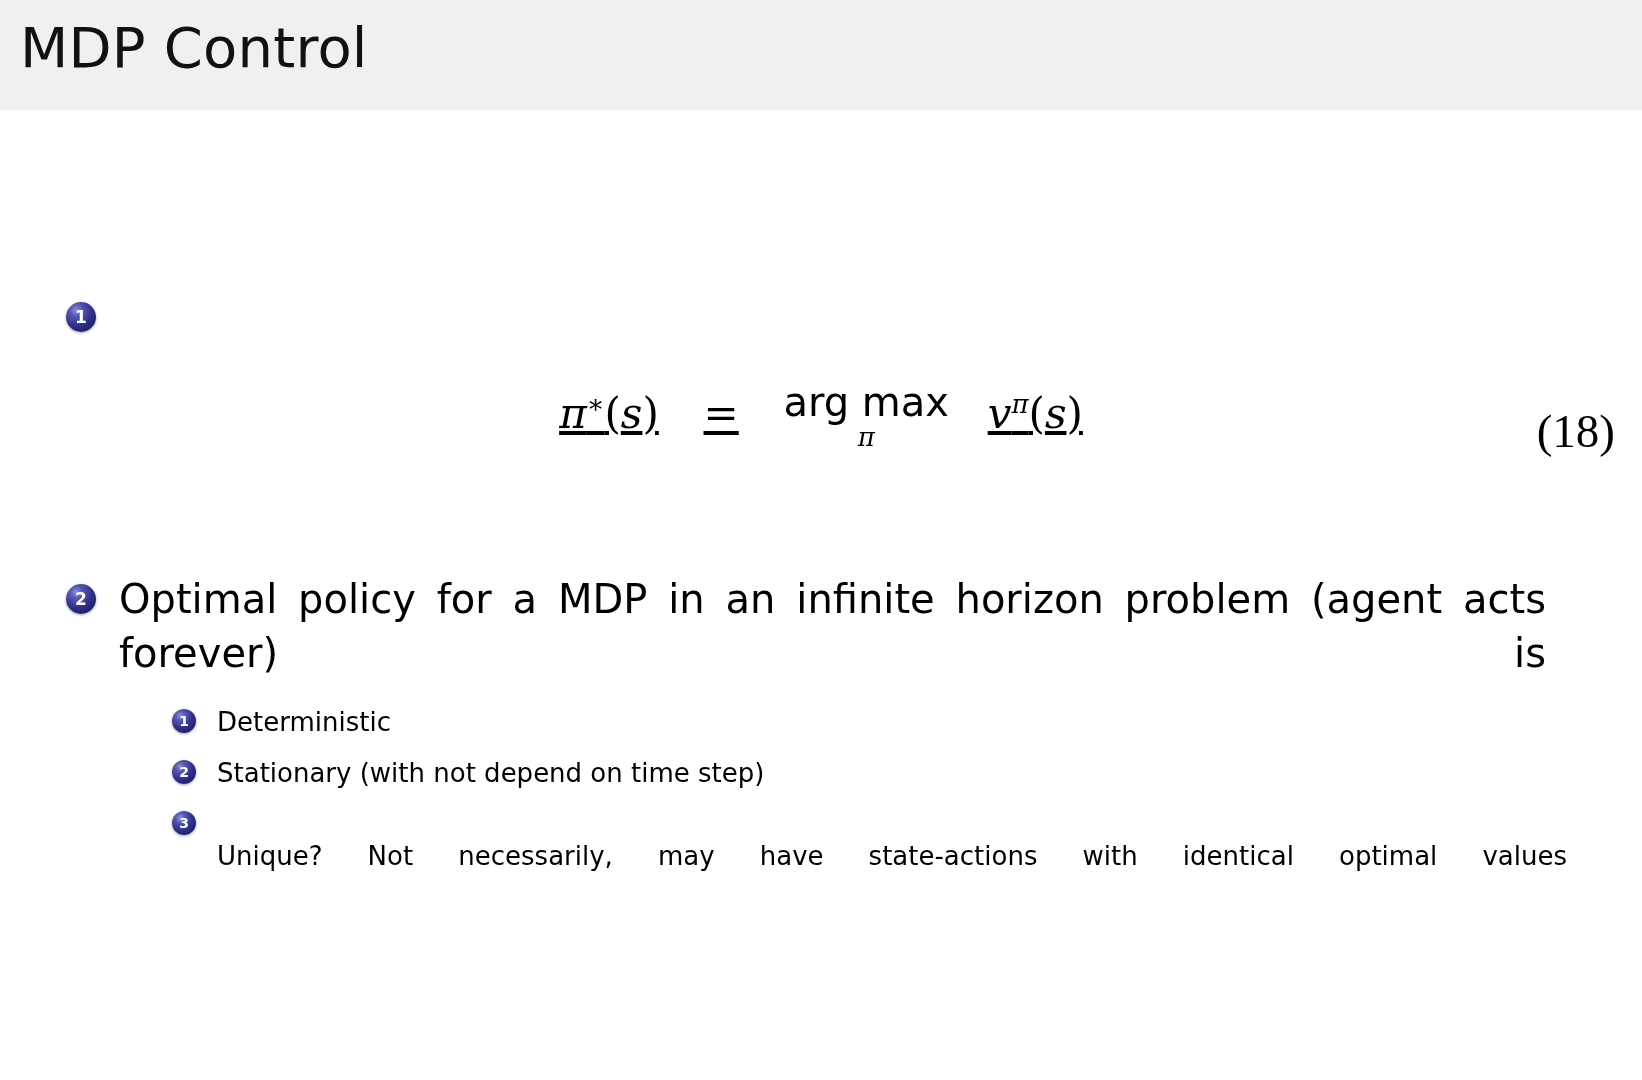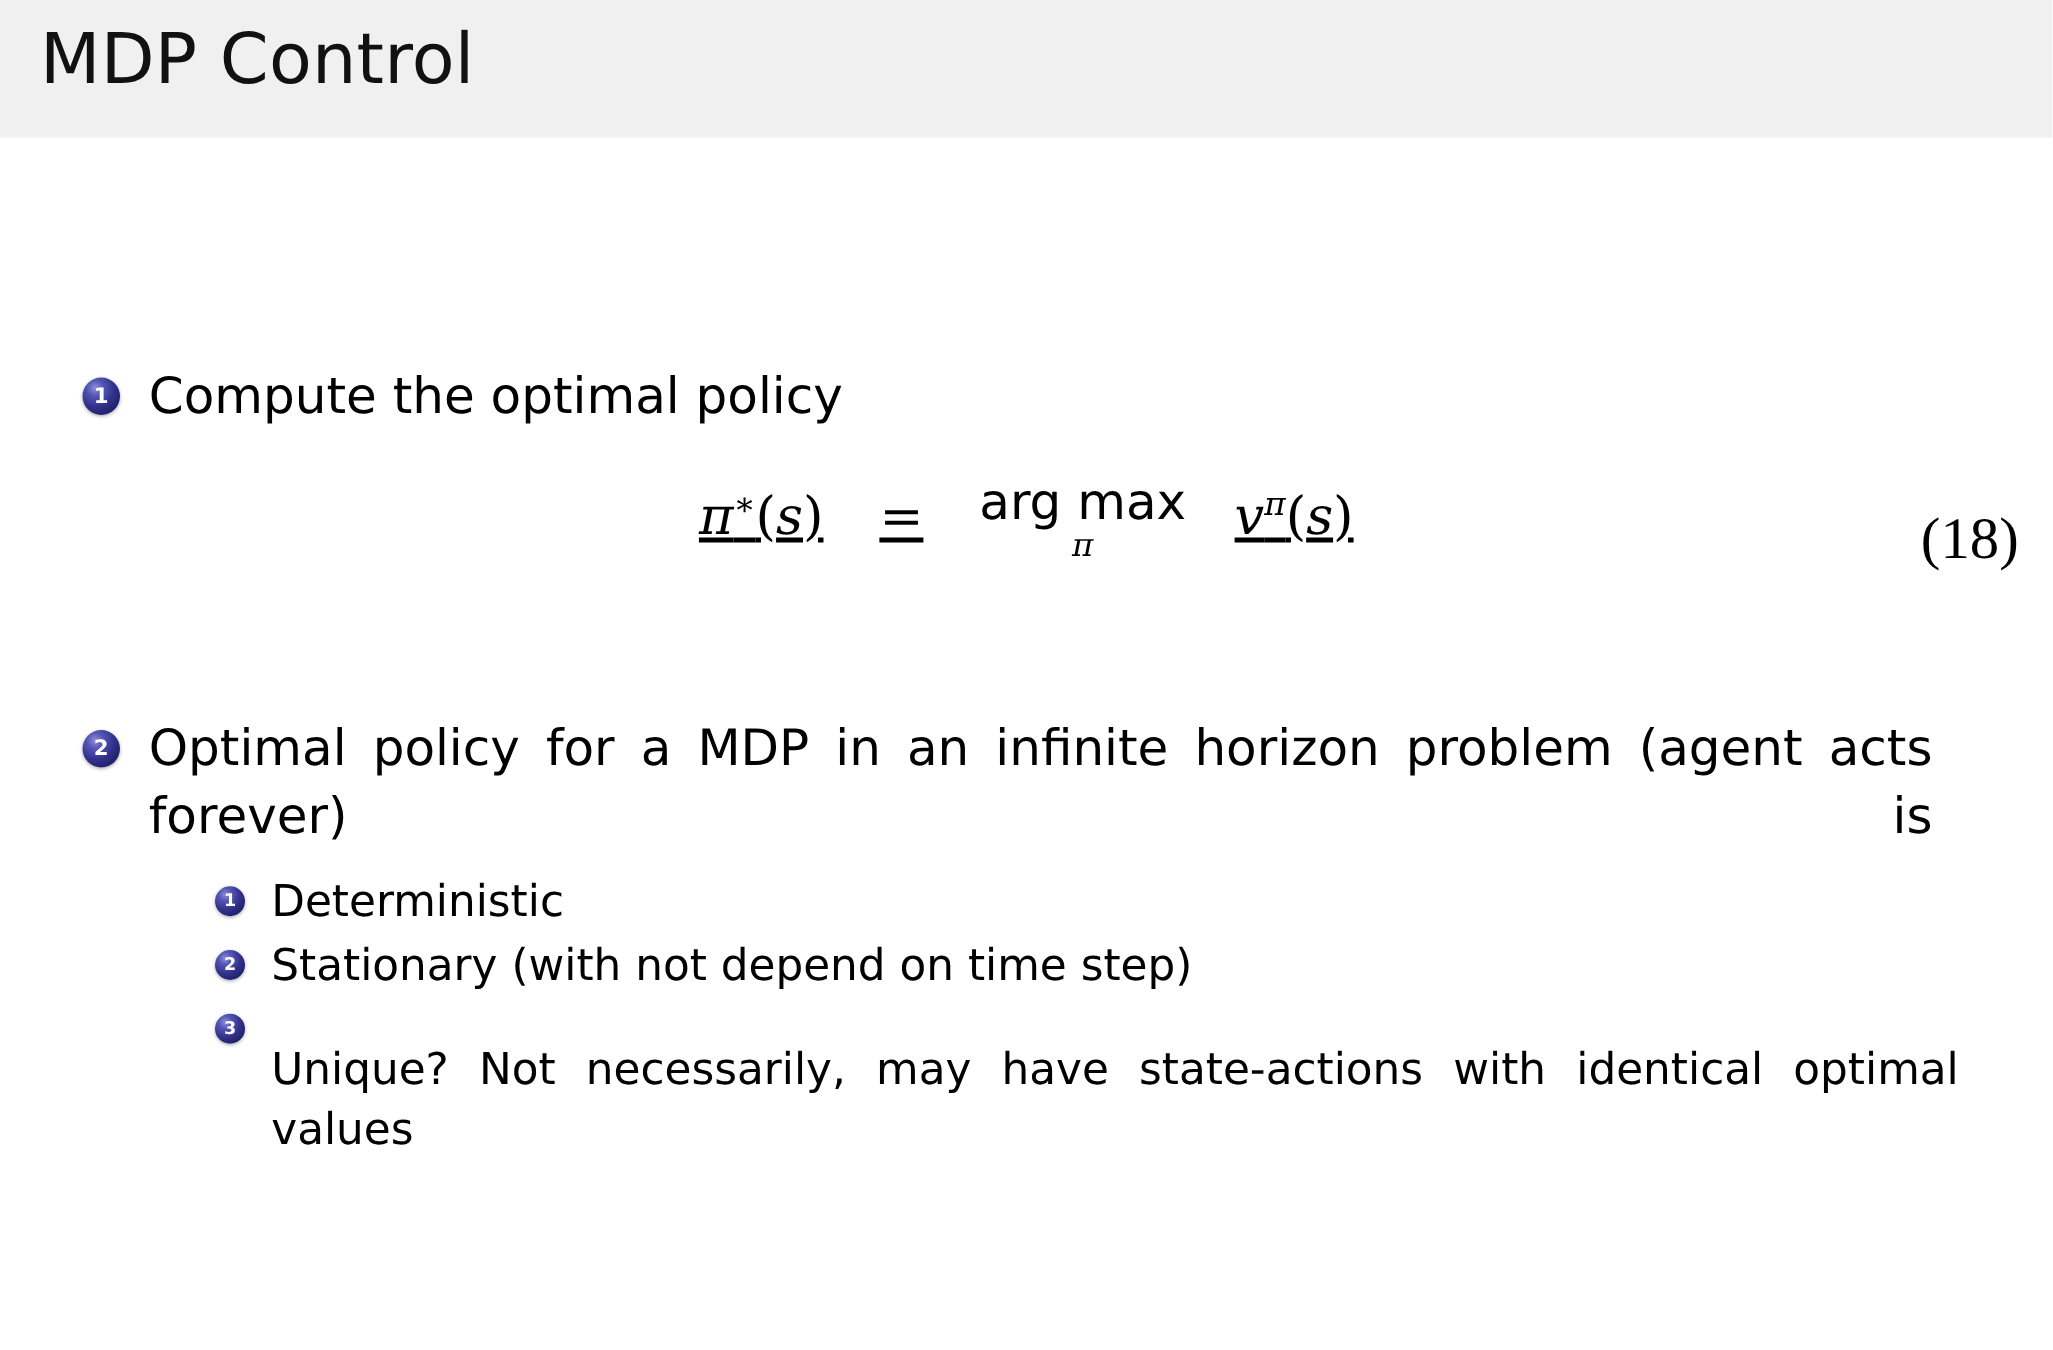--- a/index.html
+++ b/index.html
@@ -21,21 +21,21 @@
   .slide-header {
     position: absolute;
     left: 0; top: 0;
     width: 1642px;
     height: 110px;
     background: #f0f0f0;
     box-sizing: border-box;
   }
   .slide-title {
     position: absolute;
-    left: 32px;
+    left: 20px;
     top: 20px;
     font-size: 56px;
     line-height: 1.0;
     letter-spacing: 0.2px;
     font-weight: 400;
     color: #111111;
     white-space: nowrap;
   }
 
   
@@ -121,21 +121,21 @@
     top: 588px;
     width: 1395px;
   }
   .item-l2 {
     display: flex;
     align-items: flex-start;
     margin-bottom: 3px;
   }
   .item-l2 .ball-l2 { margin-top: 11px; }
   .item-l2 .item-text {
-    font-size: 35px;
+    font-size: 26px;
     line-height: 48px;
     margin-left: 21px;
     width: 1352px;
   }
   .item-l2.justified .item-text {
     text-align: justify;
     text-justify: inter-word;
     margin-top: 32px;
   }
   .item-l2.justified .item-text::after {
@@ -214,21 +214,20 @@
 <body>
 
 <div class="slide-header">
   <div class="slide-title">MDP Control</div>
 </div>
 
 <div class="slide-body">
 
   <div class="item-l1" id="item-one">
     <span class="ball ball-l1">1</span>
-    <span class="item-text">Compute the optimal policy</span>
   </div>
 
   <div class="equation-row">
     <div class="equation-body">
       <span class="eq">
         <span class="mgreek">π</span><span class="sup">∗</span><span class="paren">(</span><span class="mi">s</span><span class="paren">)</span>
       </span>
       <span style="display:inline-block;width:18px"></span>
       <span class="eq">=</span>
       <span style="display:inline-block;width:18px"></span>

